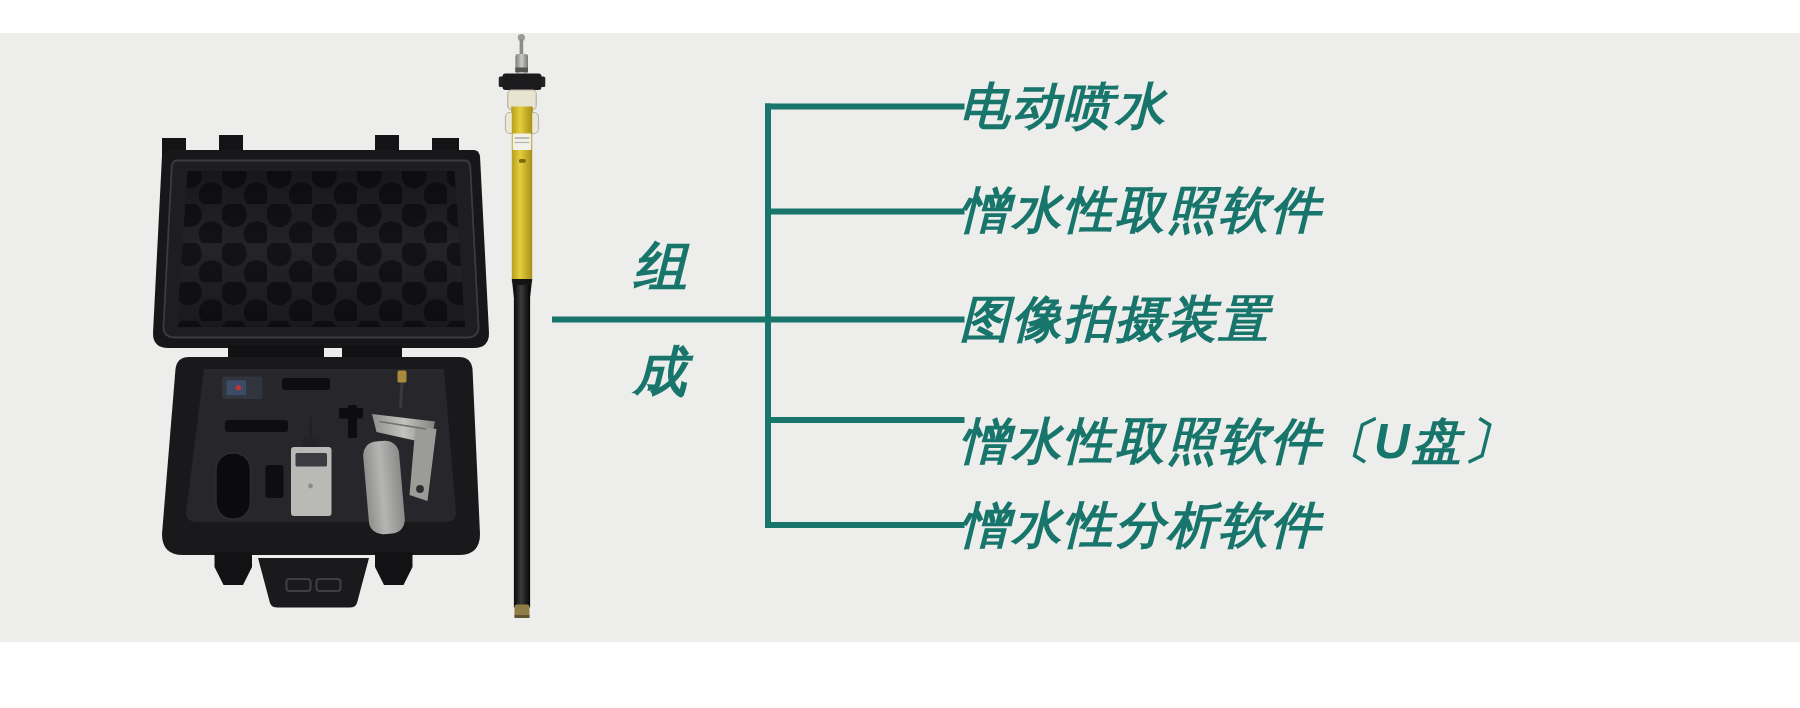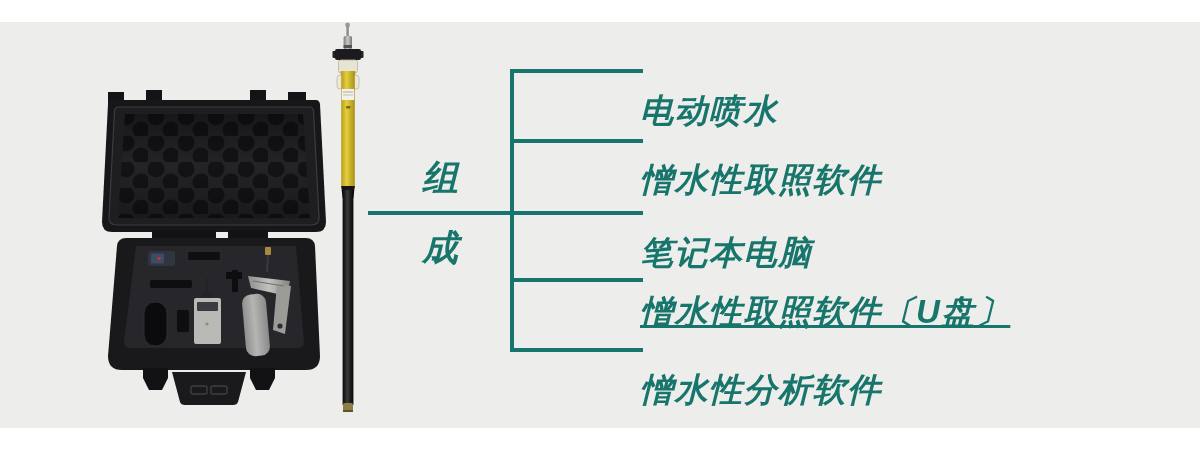--- a/index.html
+++ b/index.html
@@ -8,21 +8,21 @@
     background:#ffffff; overflow:hidden;
     font-family:"Liberation Sans", sans-serif;
     --accent:#17756b;
   }
   .band { position:absolute; left:0; top:22px; width:1200px; height:406px; background:#ededeb; }
   .photo { position:absolute; }
   .line { position:absolute; background:var(--accent); }
   .branch-label {
     position:absolute; left:640px; height:40px; line-height:40px;
     font-size:33px; font-weight:bold; font-style:italic;
-    color:var(--accent); letter-spacing:1.5px; white-space:nowrap;margin-top:40px;
+    color:var(--accent); letter-spacing:1.5px; white-space:nowrap;
   }
   .root-char {
     position:absolute; left:410px; width:60px; height:40px; line-height:40px;
     text-align:center; font-size:36px; font-weight:bold; font-style:italic;
     color:var(--accent);
   }
 </style>
 </head>
 <body>
 
@@ -182,16 +182,16 @@
   <div class="line" style="left:510px; top:69px; width:133px; height:4px;"></div>
   <div class="line" style="left:510px; top:139px; width:133px; height:4px;"></div>
   <div class="line" style="left:510px; top:278px; width:133px; height:4px;"></div>
   <div class="line" style="left:510px; top:348px; width:133px; height:4px;"></div>
 
   <div class="root-char" style="top:158px;">组</div>
   <div class="root-char" style="top:228px;">成</div>
 
   <div class="branch-label" style="top:51px;">电动喷水</div>
   <div class="branch-label" style="top:120px;">憎水性取照软件</div>
-  <div class="branch-label" style="top:193px;">笔记本电脑</div>
-  <div class="branch-label" style="top:252px;text-decoration:underline;">憎水性取照软件〔U盘〕</div>
+  <div class="branch-label" style="top:193px;">图像拍摄装置</div>
+  <div class="branch-label" style="top:274px;">憎水性取照软件〔U盘〕</div>
   <div class="branch-label" style="top:330px;text-align:center;">憎水性分析软件</div>
 </div>
 
 </body></html>

